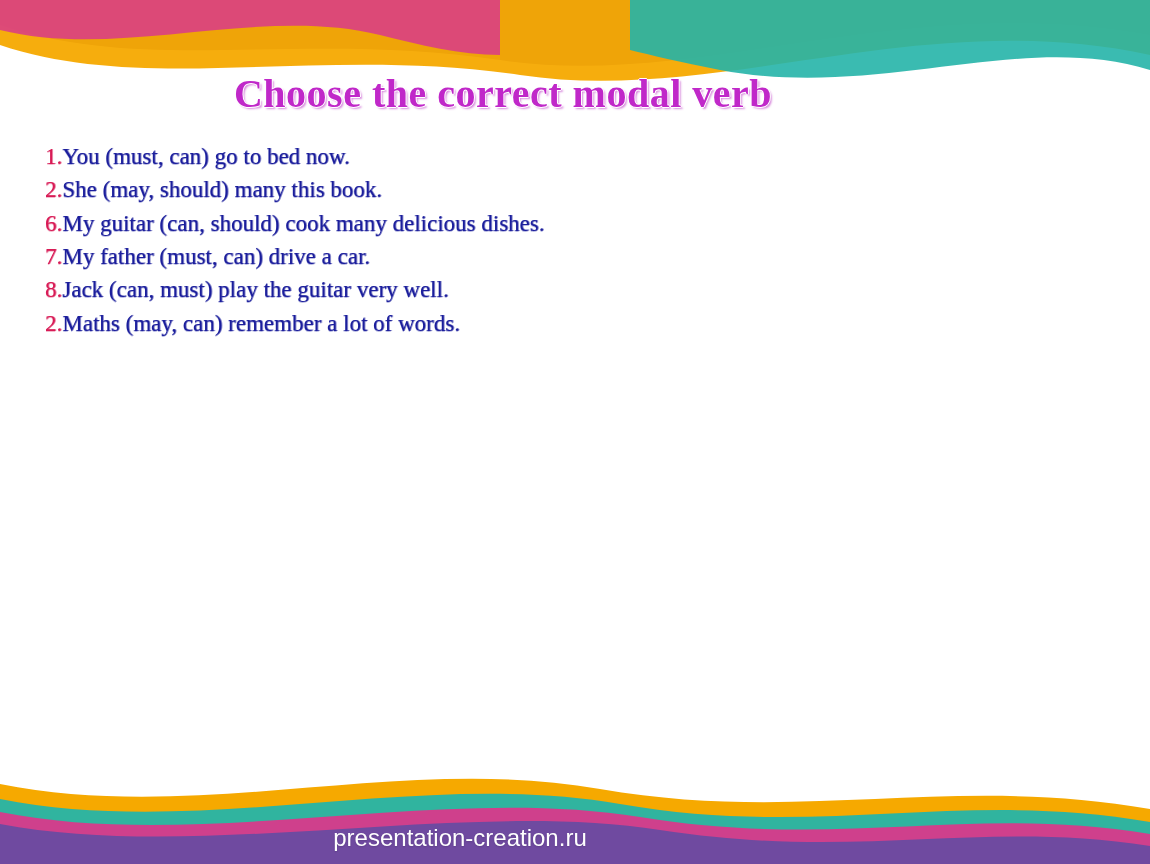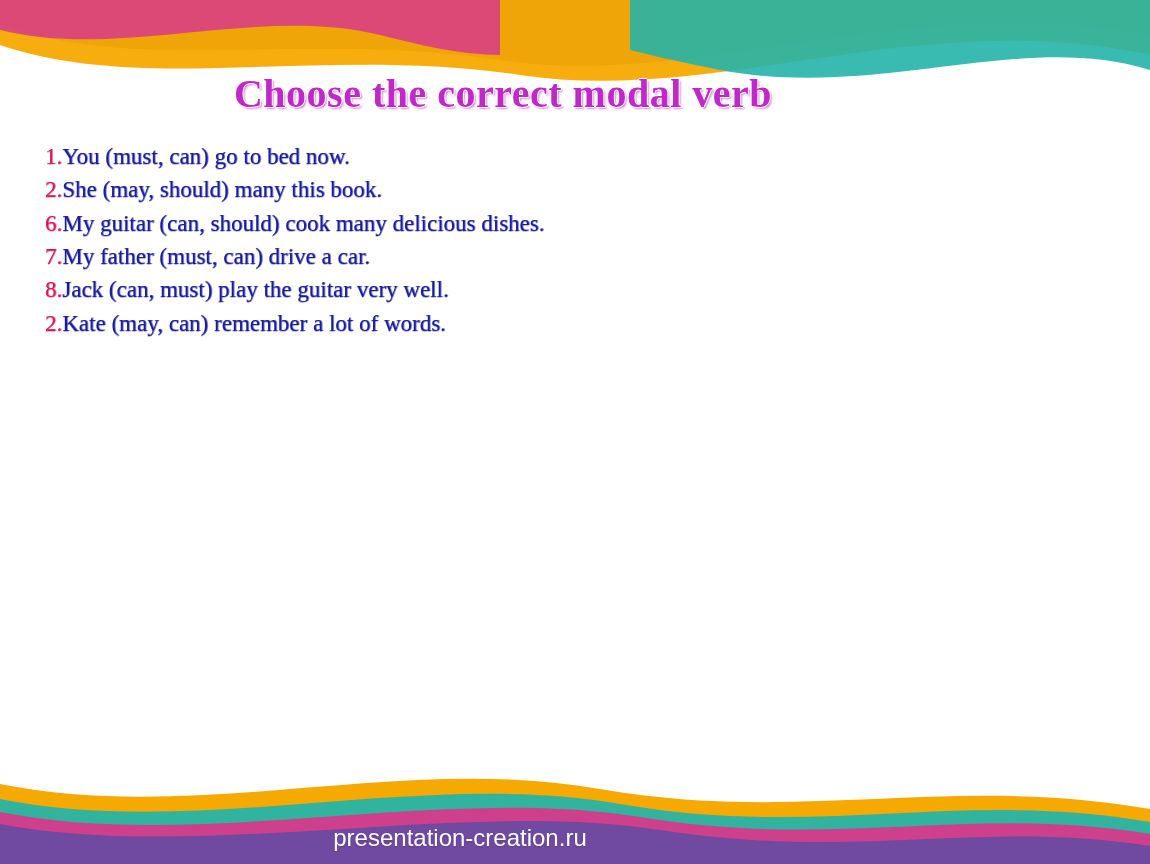--- a/index.html
+++ b/index.html
@@ -57,21 +57,21 @@
   </div>
 
   <h1 class="title">Choose the correct modal verb</h1>
 
   <div class="content">
     <span class="item"><span class="num">1.</span><span>You (must, can) go to bed now.</span></span>
     <span class="item"><span class="num">2.</span><span>She (may, should) many this book.</span></span>
     <span class="item"><span class="num">6.</span><span>My guitar (can, should) cook many delicious dishes.</span></span>
     <span class="item"><span class="num">7.</span><span>My father (must, can) drive a car.</span></span>
     <span class="item"><span class="num">8.</span><span>Jack (can, must) play the guitar very well.</span></span>
-    <span class="item"><span class="num">2.</span><span>Kate (may, can) remember a lot of words.</span></span>
+    <span class="item"><span class="num">2.</span><span>Maths (may, can) remember a lot of words.</span></span>
   </div>
 
   <div class="bottom-waves">
     <svg viewBox="0 0 1150 110" preserveAspectRatio="none">
       <path d="M0,110 L0,30 C200,70 400,0 600,35 C800,70 950,20 1150,55 L1150,110 Z" fill="#f6a900"></path>
       <path d="M0,110 L0,45 C200,85 420,15 620,50 C820,85 960,35 1150,68 L1150,110 Z" fill="#25b4a8" opacity="0.95"></path>
       <path d="M0,110 L0,58 C200,98 440,30 640,63 C840,96 970,50 1150,80 L1150,110 Z" fill="#d83a8b" opacity="0.95"></path>
       <path d="M0,110 L0,70 C200,108 460,45 660,76 C860,107 980,65 1150,92 L1150,110 Z" fill="#6f4aa0"></path>
     </svg>
   </div>

